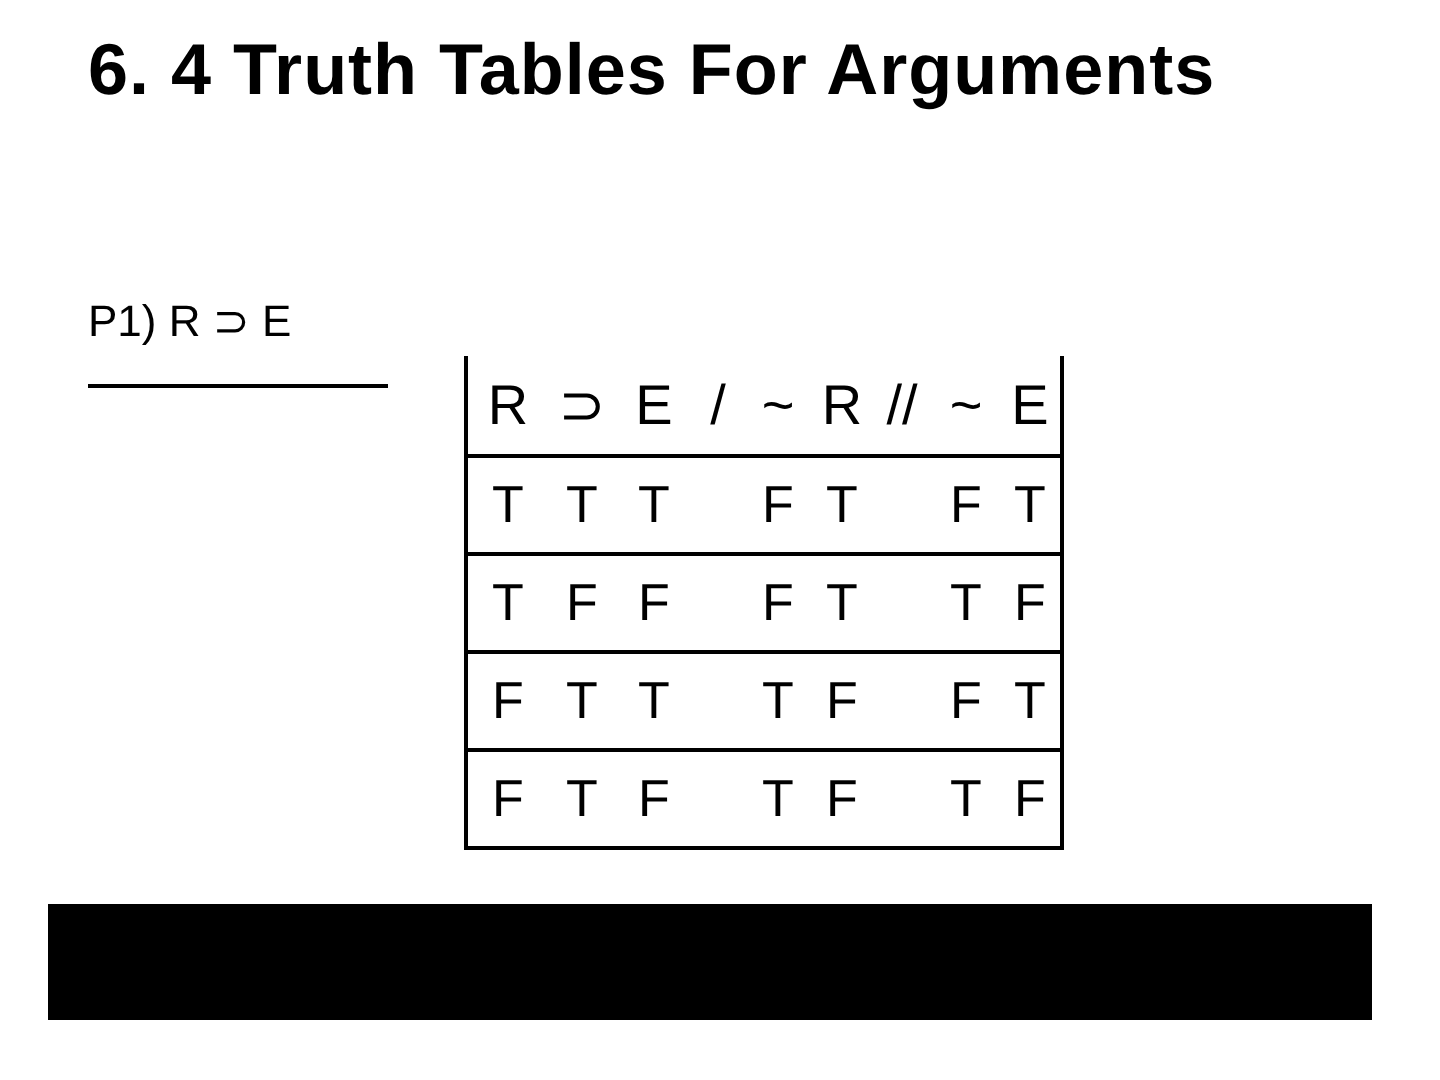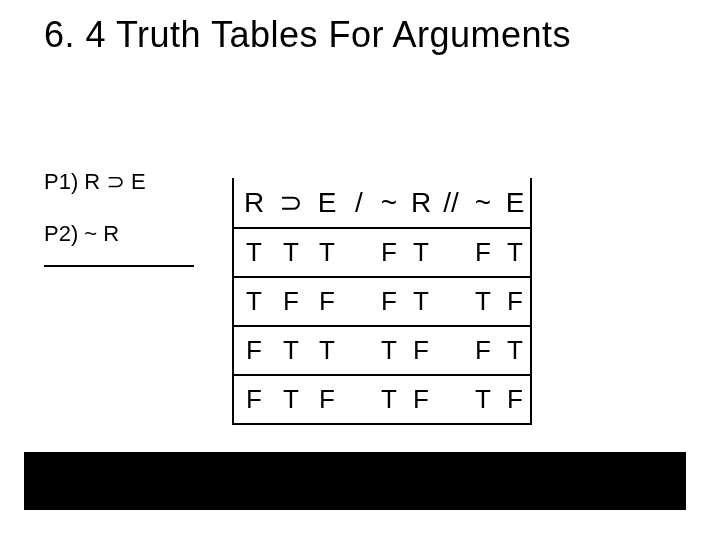--- a/index.html
+++ b/index.html
@@ -17,29 +17,28 @@
     width: 720px;
     height: 540px;
     box-sizing: border-box;
   }
   .title {
     position: absolute;
     top: 14px;
     left: 44px;
     right: 30px;
     font-size: 36px;
-    font-weight: normal;
+    font-weight: bold;
     letter-spacing: 0.5px;
   }
   .premises {
     position: absolute;
     left: 44px;
     top: 148px;
     font-size: 22px;
-    margin-top: 21px;
   }
   .premises .row {
     margin-bottom: 26px;
   }
   .premises .divider {
     border-top: 2px solid #000;
     width: 150px;
     margin: -8px 0 14px 0;
   }
   .table-wrap {
@@ -106,21 +105,20 @@
 <div class="slide">
 
   <div class="title">6. 4 Truth Tables For Arguments</div>
 
   <div class="premises">
     <div class="row">
       <span>P1) R</span>
       <span class="sup">⊃</span>
       <span>E</span>
     </div>
-    <div class="row">P2) ~ R</div>
     <div class="divider"></div>
   </div>
 
   <div class="table-wrap">
     <table class="truth">
       <thead>
         <tr>
           <th class="cR">R</th>
           <th class="csup"><span class="sup">⊃</span></th>
           <th class="cE">E</th>

